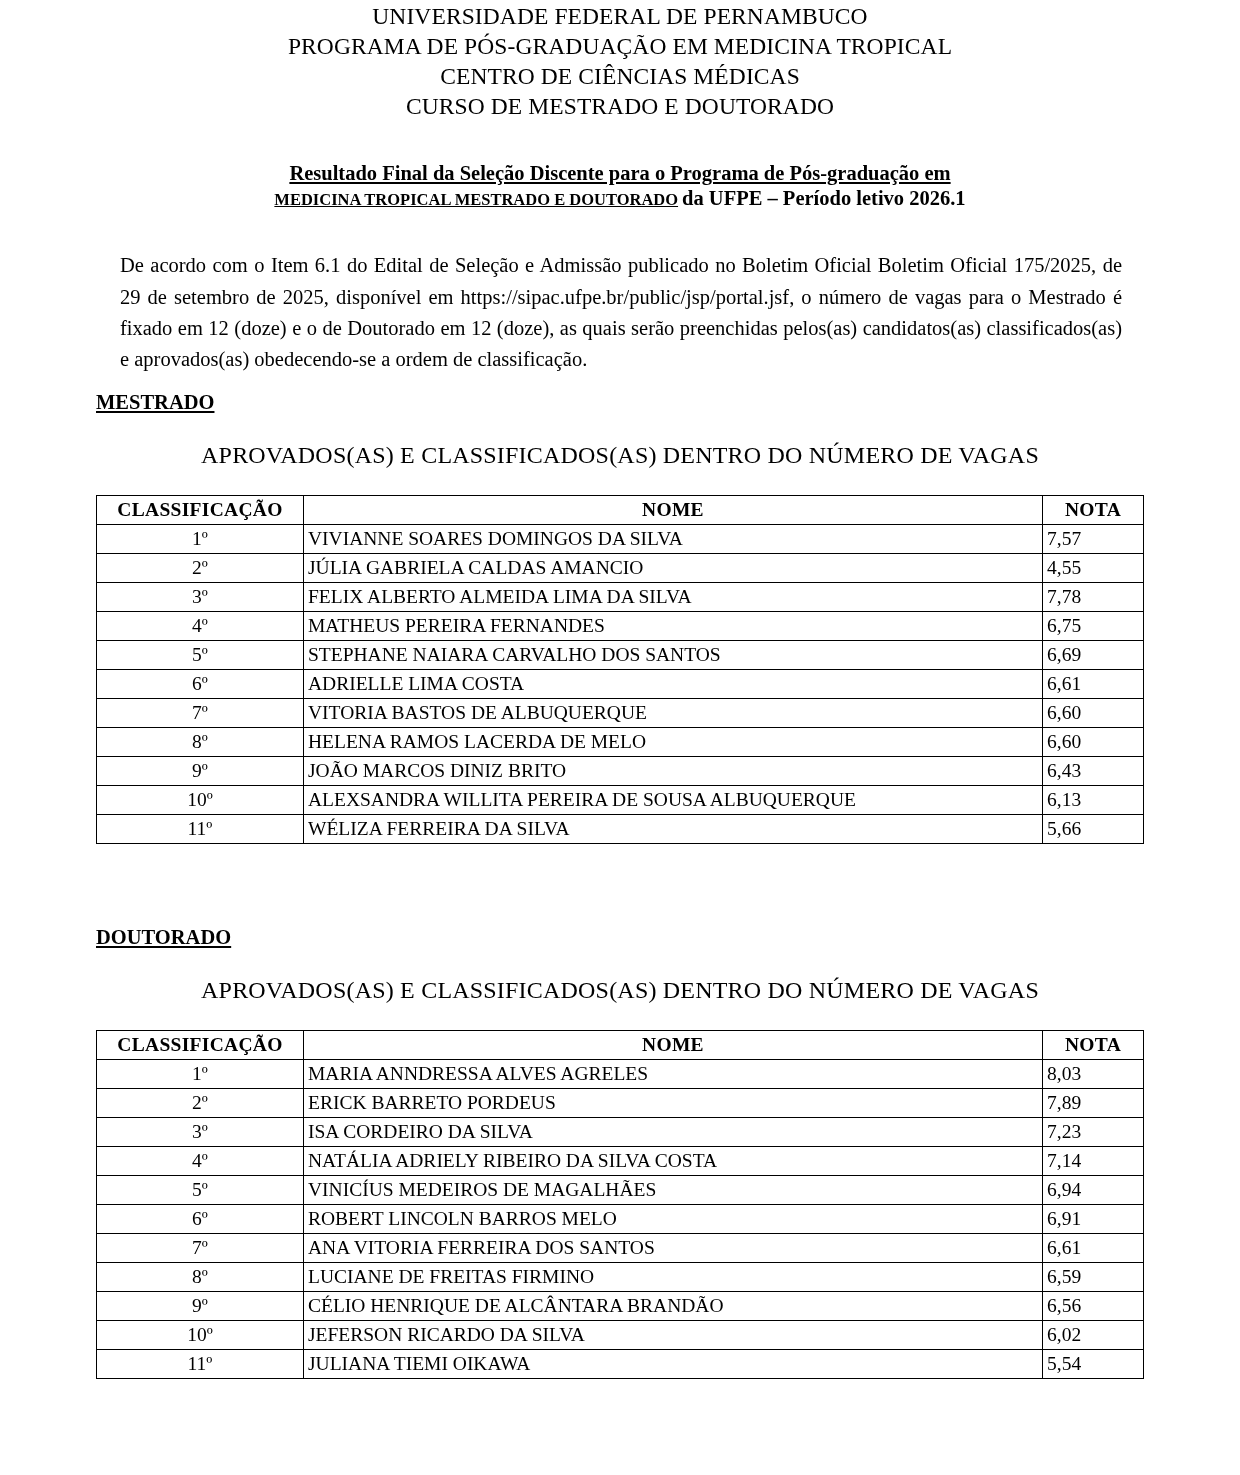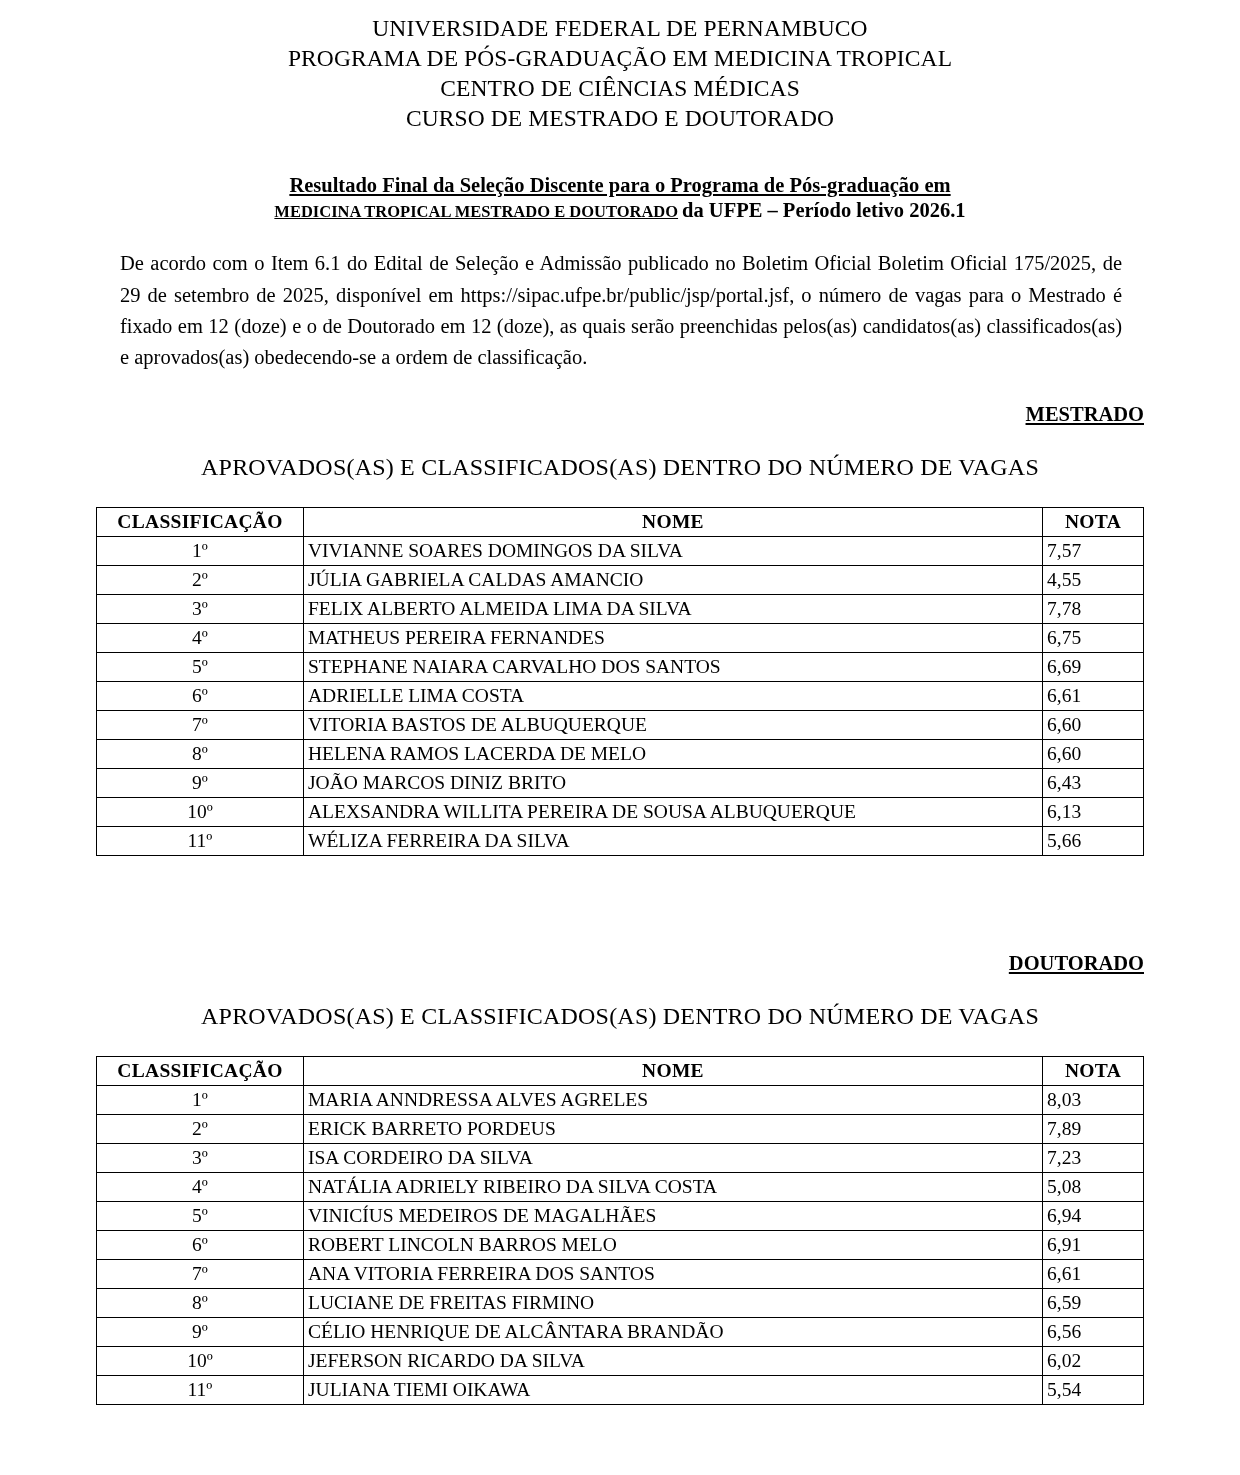--- a/index.html
+++ b/index.html
@@ -10,21 +10,21 @@
   body {
     width: 1240px;
     min-height: 1475px;
     font-family: "Liberation Serif", serif;
     color: #000000;
   }
   .page {
     width: 1240px;
     min-height: 1475px;
     box-sizing: border-box;
-    padding: 14px 96px 10px 96px;
+    padding: 2px 96px 10px 96px;
     position: relative;
   }
   .hdr-line {
     text-align: center;
     font-size: 23.5px;
     line-height: 1.27;
     letter-spacing: 0.1px;
   }
   .hdr-line.small {
     font-size: 22px;
@@ -43,32 +43,32 @@
     font-weight: bold;
     font-size: 16.5px;
     text-decoration: underline;
   }
   .title-2b {
     font-weight: bold;
     font-size: 20.5px;
     text-decoration: none;
   }
   .para {
-    margin-top: 25px;
+    margin-top: 39px;
     text-align: justify;
     font-size: 20.5px;
     line-height: 1.52;
     padding: 0 22px 0 24px;
   }
   .section-title {
-    text-align: right;
+    text-align: left;
     font-weight: bold;
     font-size: 20.5px;
     text-decoration: underline;
-    margin-top: 30px;
+    margin-top: 16px;
   }
   .section-sub {
     text-align: center;
     font-size: 24px;
     margin-top: 28px;
     letter-spacing: 0.2px;
   }
   table.result {
     width: 100%;
     border-collapse: collapse;
@@ -213,21 +213,21 @@
           <td class="c-nota">7,89</td>
         </tr>
         <tr>
           <td class="c-class">3º</td>
           <td class="c-nome">ISA CORDEIRO DA SILVA</td>
           <td class="c-nota">7,23</td>
         </tr>
         <tr>
           <td class="c-class">4º</td>
           <td class="c-nome">NATÁLIA ADRIELY RIBEIRO DA SILVA COSTA</td>
-          <td class="c-nota">5,08</td>
+          <td class="c-nota">7,14</td>
         </tr>
         <tr>
           <td class="c-class">5º</td>
           <td class="c-nome">VINICÍUS MEDEIROS DE MAGALHÃES</td>
           <td class="c-nota">6,94</td>
         </tr>
         <tr>
           <td class="c-class">6º</td>
           <td class="c-nome">ROBERT LINCOLN BARROS MELO</td>
           <td class="c-nota">6,91</td>

